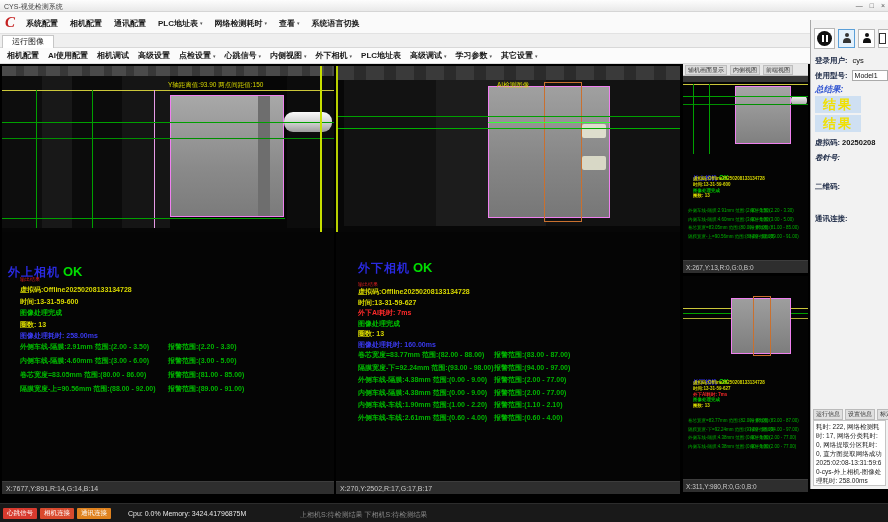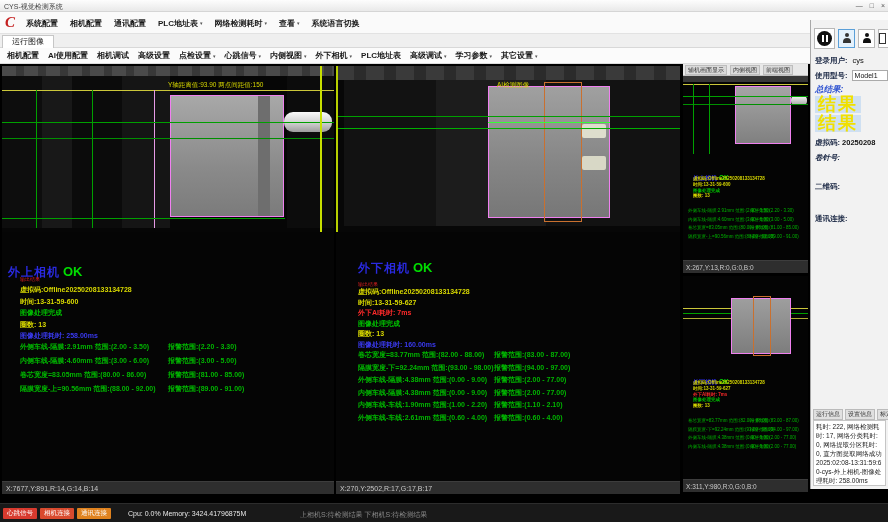--- a/index.html
+++ b/index.html
@@ -155,21 +155,21 @@
   .person.dark::before,.person.dark::after { background:#111; }
   .door { position:relative; width:8px; height:11px; border:1.5px solid #333; }
   .door-arrow { font-size:7px; color:#333; margin-left:1px; }
   .sb-row { position:absolute; left:4px; font-size:7.5px; color:#1d2a46; white-space:nowrap; }
   .sb-label { font-weight:bold; }
   .sb-value { color:#111; margin-left:3px; }
   .sb-valuebox { display:inline-block; background:#fff; border:1px solid #aaa;
     font-size:7px; color:#111; padding:0 2px; min-width:36px; line-height:9px; margin-left:2px; }
   .sb-total { font-size:8.5px; font-weight:bold; font-style:italic; color:#2a4fd0; }
   .result-box { position:absolute; left:4px; width:46px; height:17px; background:#cfe0f2;
-    color:#f0e000; font-size:18px; font-weight:bold; text-align:center; line-height:17px;
+    color:#f0e000; font-size:13px; font-weight:bold; text-align:center; line-height:17px;
     letter-spacing:2px; }
   .sb-bold { font-weight:bold; color:#111; }
   .sb-logtabs { position:absolute; left:2px; top:389px; display:flex; gap:2px; }
   .sb-logtab { font-size:6px; color:#333; background:#e0e0e0; border:1px solid #bbb;
     padding:0 2px; line-height:9px; white-space:nowrap; }
   .sb-log { position:absolute; left:2px; top:400px; width:73px; height:66px; background:#fff;
     border:1px solid #c5c5c5; font-size:6.5px; line-height:9px; color:#222; padding:1px 2px;
     white-space:pre-wrap; word-break:break-all; overflow:hidden; }
 
   

